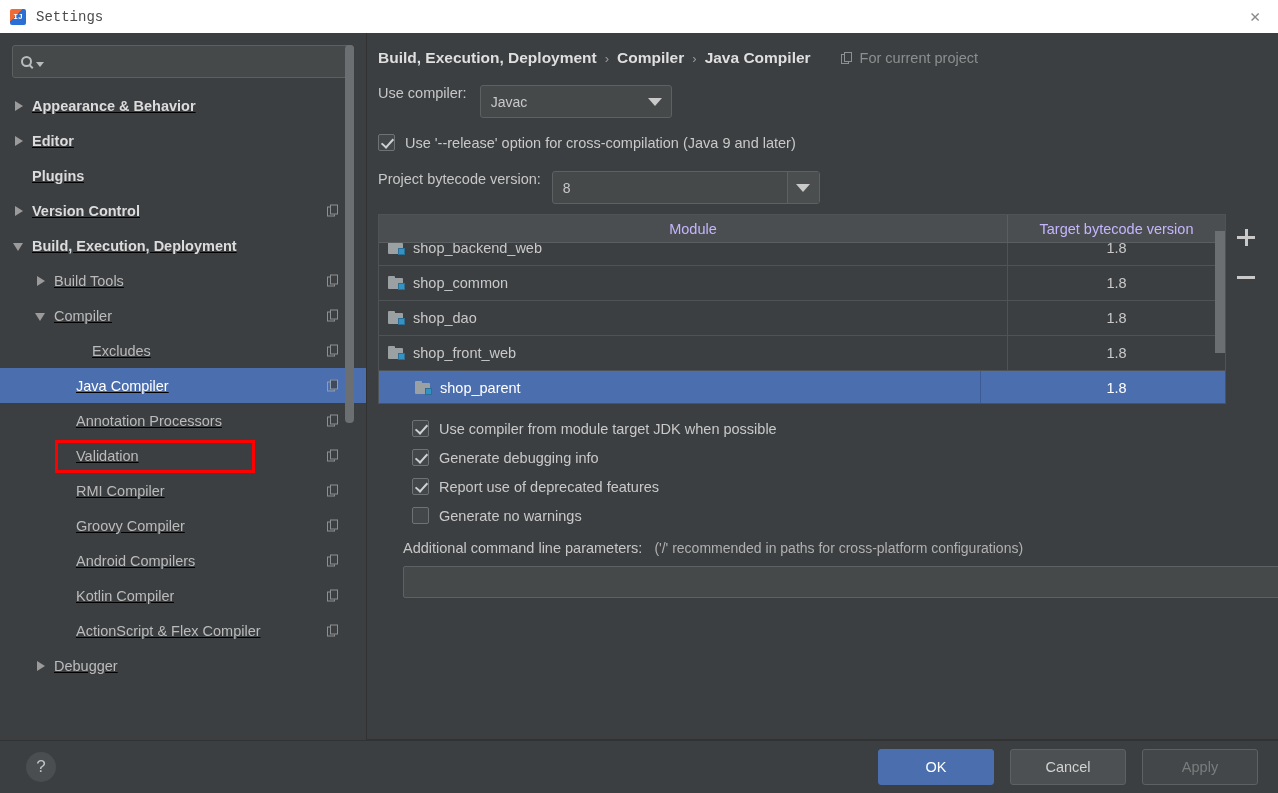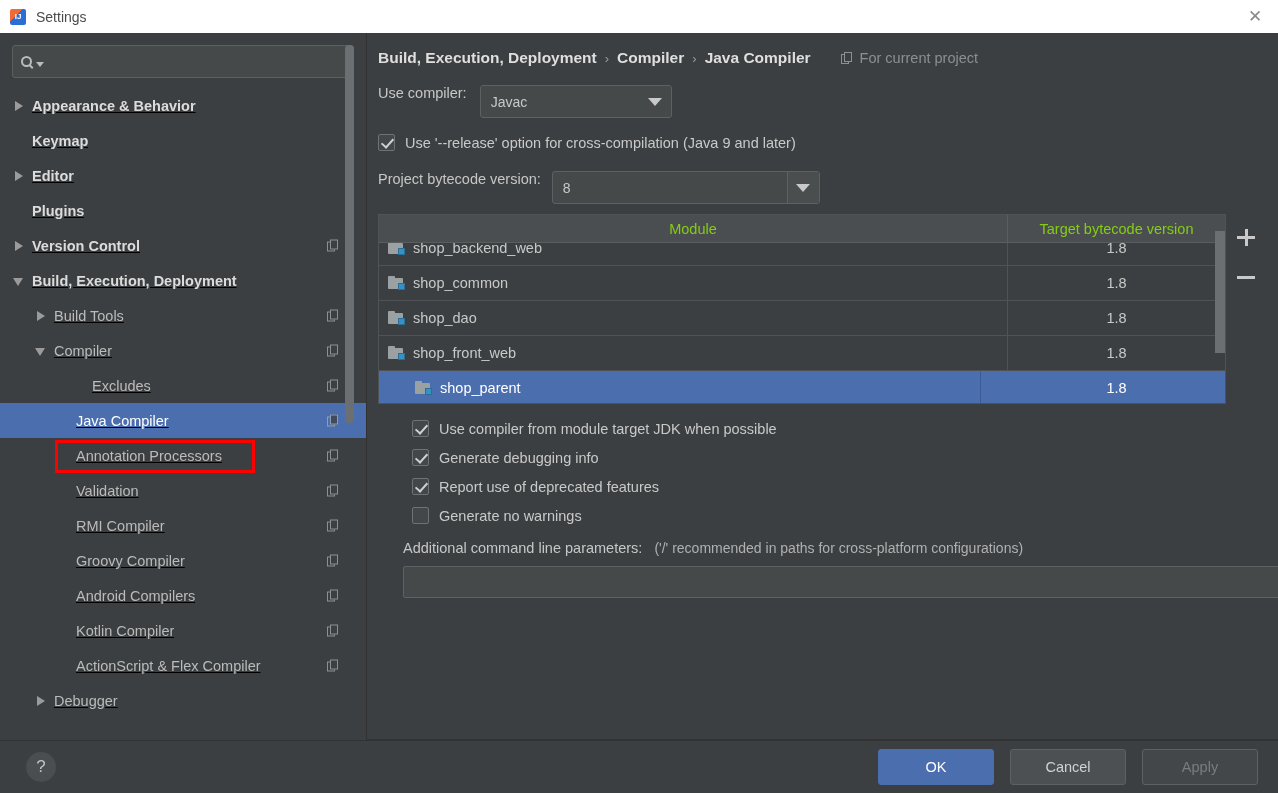--- a/index.html
+++ b/index.html
@@ -8,20 +8,21 @@
     font-family: "Liberation Sans", sans-serif;
     background: #3c3f41;
     overflow: hidden;
   }
 
   
   #titlebar {
     height: 33px; background: #ffffff;
     display: flex; align-items: center;
     position: relative;
+    font-family: Liberation Mono, monospace;
   }
   #app-icon {
     width: 16px; height: 16px; margin-left: 10px;
     background: linear-gradient(135deg,#f06a35 0%,#f06a35 40%,#2b6fd4 40%,#2b6fd4 100%);
     border-radius: 2px;
     position: relative; flex: none;
   }
   #app-icon::after {
     content: "IJ"; position: absolute; inset: 0;
     font-size: 8px; color: #fff; font-weight: bold;
@@ -160,21 +161,21 @@
     width: 848px; border: 1px solid #4f5355; background: #3c3f41;
     position: relative; overflow: hidden; height: 190px;
   }
   #tbl-header {
     display: flex; height: 28px; background: #4a4e50;
     border-bottom: 1px solid #5a5e60;
     position: absolute; top: 0; left: 0; right: 0; z-index: 3;
   }
   .th {
     display: flex; align-items: center; justify-content: center;
-    color: #84cc16; font-size: 14.5px;
+    color: #c4b5fd; font-size: 14.5px;
   }
   .th.module { flex: 1; border-right: 1px solid #5a5e60; }
   .th.target { width: 217px; }
   #tbl-rows { position: absolute; top: 16px; left: 0; right: 0; }
   .trow {
     display: flex; height: 35px; border-bottom: 1px solid #4f5355;
     cursor: pointer;
   }
   .trow.sel { background: #4b6eaf; }
   .td-module {
@@ -272,24 +273,20 @@
         <div class="mag"></div>
           <div class="caret-sm"></div>
       </div>
       <input id="search-input" type="text" placeholder="" style="">
     </div>
 
     <div id="tree">
         <div class="tree-row bold" style="padding-left: 12px;">
           <span class="tw closed"></span>
           <span class="tree-label">Appearance &amp; Behavior</span>
-        </div>
-        <div class="tree-row bold" style="padding-left: 12px;">
-          <span class="tw"></span>
-          <span class="tree-label">Keymap</span>
         </div>
         <div class="tree-row bold" style="padding-left: 12px;">
           <span class="tw closed"></span>
           <span class="tree-label">Editor</span>
         </div>
         <div class="tree-row bold" style="padding-left: 12px;">
           <span class="tw"></span>
           <span class="tree-label">Plugins</span>
         </div>
         <div class="tree-row bold" style="padding-left: 12px;">

